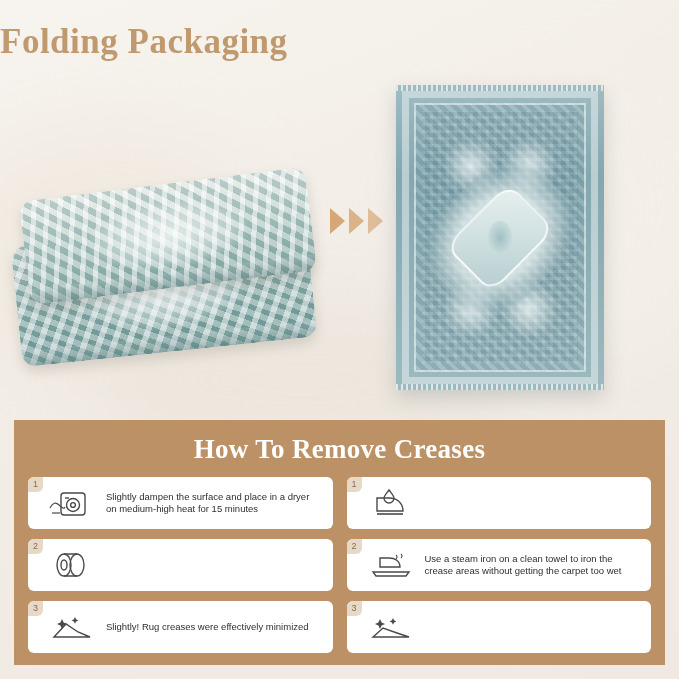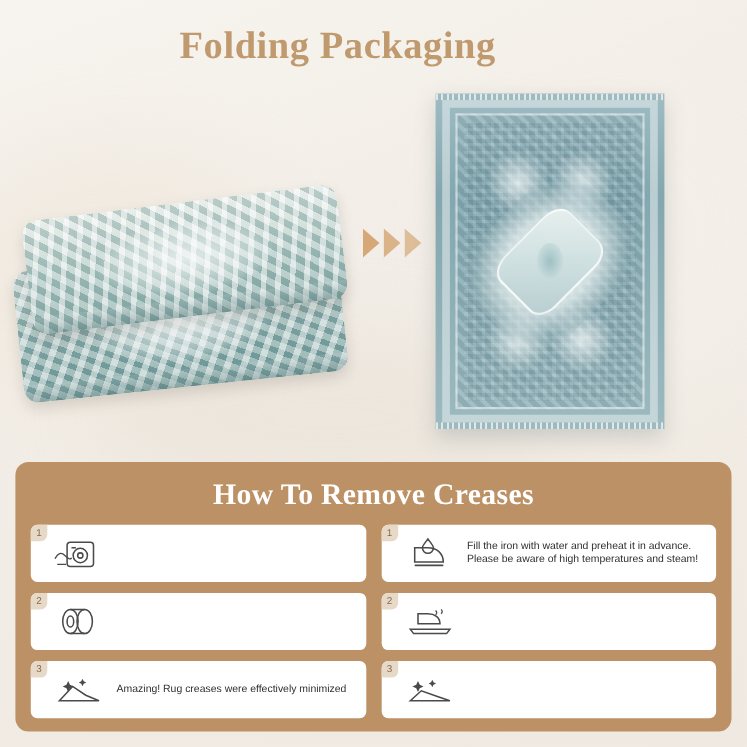--- a/index.html
+++ b/index.html
@@ -29,21 +29,20 @@
   }
   .blob-a { left: -60px; top: 120px; width: 320px; height: 260px; background: #efe7dc; }
   .blob-b { right: -40px; top: 60px; width: 300px; height: 300px; background: #f5f1ea; }
   .blob-c { left: 90px; top: 300px; width: 420px; height: 160px; background: #e9e2d8; }
 
   .title {
     position: absolute;
     top: 22px;
     left: 0;
     width: 614px;
-    text-align: center;
     font-family: "Liberation Serif", serif;
     font-weight: bold;
     font-size: 35px;
     letter-spacing: .5px;
     color: #c09a6e;
   }
 
   
   .folded-wrap {
     position: absolute;
@@ -197,21 +196,21 @@
   .fringe.bottom { bottom: 0; }
 
   
   .panel {
     position: absolute;
     left: 14px;
     top: 420px;
     width: 651px;
     height: 245px;
     background: #bd9166;
-    border-radius: 12px;
+    border-radius: 0;
   }
   .panel-title {
     margin-top: 14px;
     text-align: center;
     font-family: "Liberation Serif", serif;
     font-weight: bold;
     font-size: 27px;
     color: #ffffff;
     letter-spacing: .3px;
   }
@@ -318,20 +317,21 @@
           <div class="step-icon">
             <svg width="48" height="34" viewBox="0 0 48 34" fill="none" stroke="#4a4a4a" stroke-width="1.4">
               <rect x="13" y="7" width="24" height="22" rx="3"></rect>
               <circle cx="25" cy="19" r="6.5"></circle>
               <circle cx="25" cy="19" r="2.4"></circle>
               <line x1="17" y1="12" x2="21" y2="12"></line>
               <path d="M2 22 q4 -8 9 -3 t6 2" stroke-width="1.2"></path>
               <path d="M4 27 h8" stroke-width="1.2"></path>
             </svg>
           </div>
+          <div class="step-text">Slightly dampen the surface and place in a dryer on medium-high heat for 15 minutes</div>
         </div>
 
         <div class="step">
           <div class="step-num">2</div>
           <div class="step-icon">
             <svg width="48" height="34" viewBox="0 0 48 34" fill="none" stroke="#4a4a4a" stroke-width="1.4">
               <ellipse cx="16" cy="17" rx="7" ry="11"></ellipse>
               <ellipse cx="16" cy="17" rx="3" ry="5"></ellipse>
               <path d="M16 6 h13 a7 11 0 0 1 0 22 h-13"></path>
               <path d="M29 6 a7 11 0 0 0 0 22"></path>
@@ -341,49 +341,49 @@
 
         <div class="step">
           <div class="step-num">3</div>
           <div class="step-icon">
             <svg width="48" height="34" viewBox="0 0 48 34" fill="none" stroke="#4a4a4a" stroke-width="1.4">
               <path d="M6 27 L18 14 L30 22 L42 27 Z"></path>
               <path d="M14 9 l1.6 3.4 L19 14 l-3.4 1.6 L14 19 l-1.6-3.4 L9 14 l3.4-1.6 Z" fill="#4a4a4a" stroke="none"></path>
               <path d="M27 7 l1.1 2.3 L30.4 10.4 l-2.3 1.1 L27 13.8 l-1.1-2.3 L23.6 10.4 l2.3-1.1 Z" fill="#4a4a4a" stroke="none"></path>
             </svg>
           </div>
-          <div class="step-text">Amazing! Rug creases were effectively minimized</div>
+          <div class="step-text">Slightly! Rug creases were effectively minimized</div>
         </div>
 
       </div>
 
       <div class="col">
 
         <div class="step">
           <div class="step-num">1</div>
           <div class="step-icon">
             <svg width="48" height="34" viewBox="0 0 48 34" fill="none" stroke="#4a4a4a" stroke-width="1.4">
               <path d="M10 25 h26 a0 0 0 0 0 0 0 c0 -8 -6 -13 -14 -13 h-12 z"></path>
               <path d="M10 28 h26" stroke-width="1.6"></path>
               <path d="M22 4 c3 4 5 6 5 8 a5 5 0 0 1 -10 0 c0 -2 2 -4 5 -8 z"></path>
             </svg>
           </div>
-          <div class="step-text">Fill the iron with water and preheat it in advance. Please be aware of high temperatures and steam!</div>
         </div>
 
         <div class="step">
           <div class="step-num">2</div>
           <div class="step-icon">
             <svg width="48" height="34" viewBox="0 0 48 34" fill="none" stroke="#4a4a4a" stroke-width="1.4">
               <path d="M13 19 h20 c0 -6 -5 -9 -11 -9 h-9 z"></path>
               <path d="M6 24 h36 l-3 4 h-30 z"></path>
               <path d="M29 7 q2 2 0 4" stroke-width="1.1"></path>
               <path d="M34 6 q2 2 0 4" stroke-width="1.1"></path>
             </svg>
           </div>
+          <div class="step-text">Use a steam iron on a clean towel to iron the crease areas without getting the carpet too wet</div>
         </div>
 
         <div class="step">
           <div class="step-num">3</div>
           <div class="step-icon">
             <svg width="48" height="34" viewBox="0 0 48 34" fill="none" stroke="#4a4a4a" stroke-width="1.4">
               <path d="M6 27 L16 18 L30 23 L42 27 Z"></path>
               <path d="M13 9 l1.6 3.4 L18 14 l-3.4 1.6 L13 19 l-1.6-3.4 L8 14 l3.4-1.6 Z" fill="#4a4a4a" stroke="none"></path>
               <path d="M26 8 l1.1 2.3 L29.4 11.4 l-2.3 1.1 L26 14.8 l-1.1-2.3 L22.6 11.4 l2.3-1.1 Z" fill="#4a4a4a" stroke="none"></path>
             </svg>

